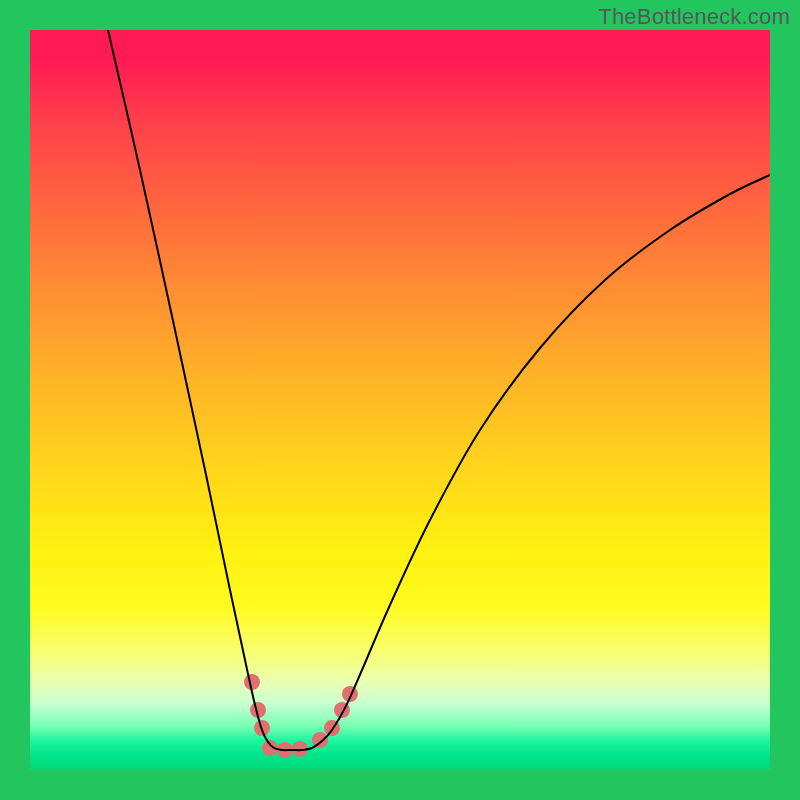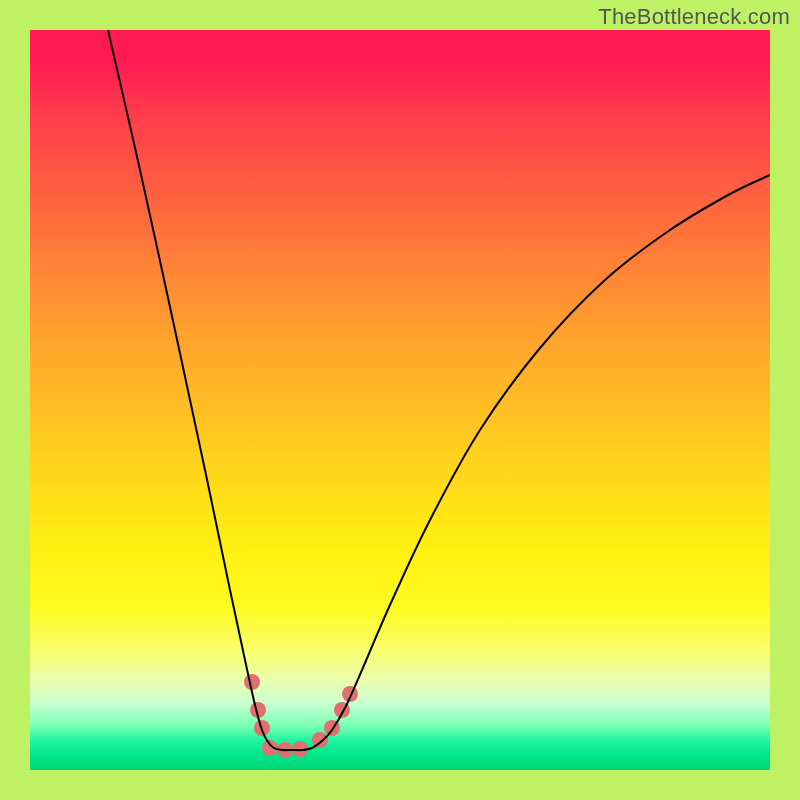--- a/index.html
+++ b/index.html
@@ -1,21 +1,21 @@
 <!DOCTYPE html>
 <html><head>
 <meta charset="utf-8">
 <style>
   * { margin: 0; padding: 0; box-sizing: border-box; }
   html, body { width: 800px; height: 800px; overflow: hidden; background: #000; }
   .frame {
     position: relative;
     width: 800px;
     height: 800px;
-    background: #bef264;
+    background: #22c55e;
   }
   .watermark {
     position: absolute;
     top: 4px;
     right: 10px;
     font-family: Arial, Helvetica, sans-serif;
     font-size: 22px;
     font-weight: 500;
     color: #565656;
     letter-spacing: 0.2px;

